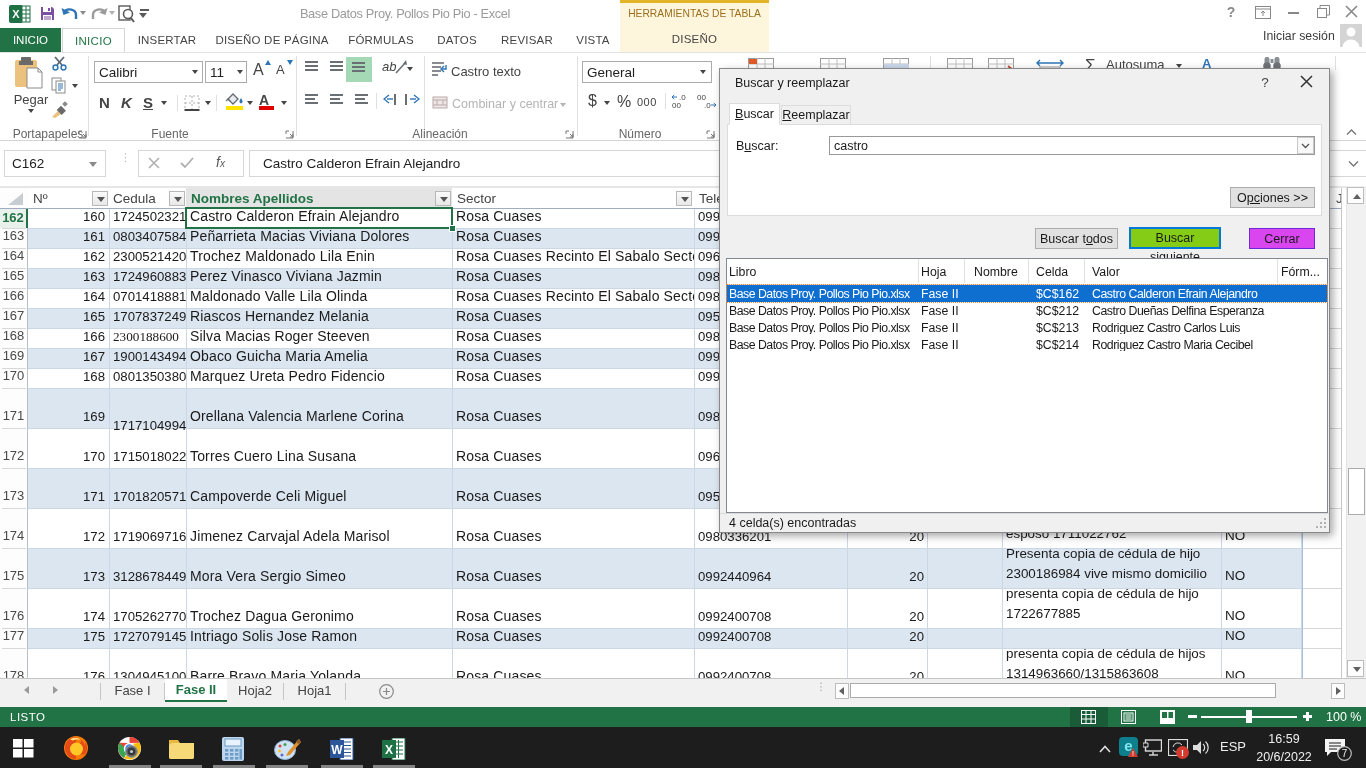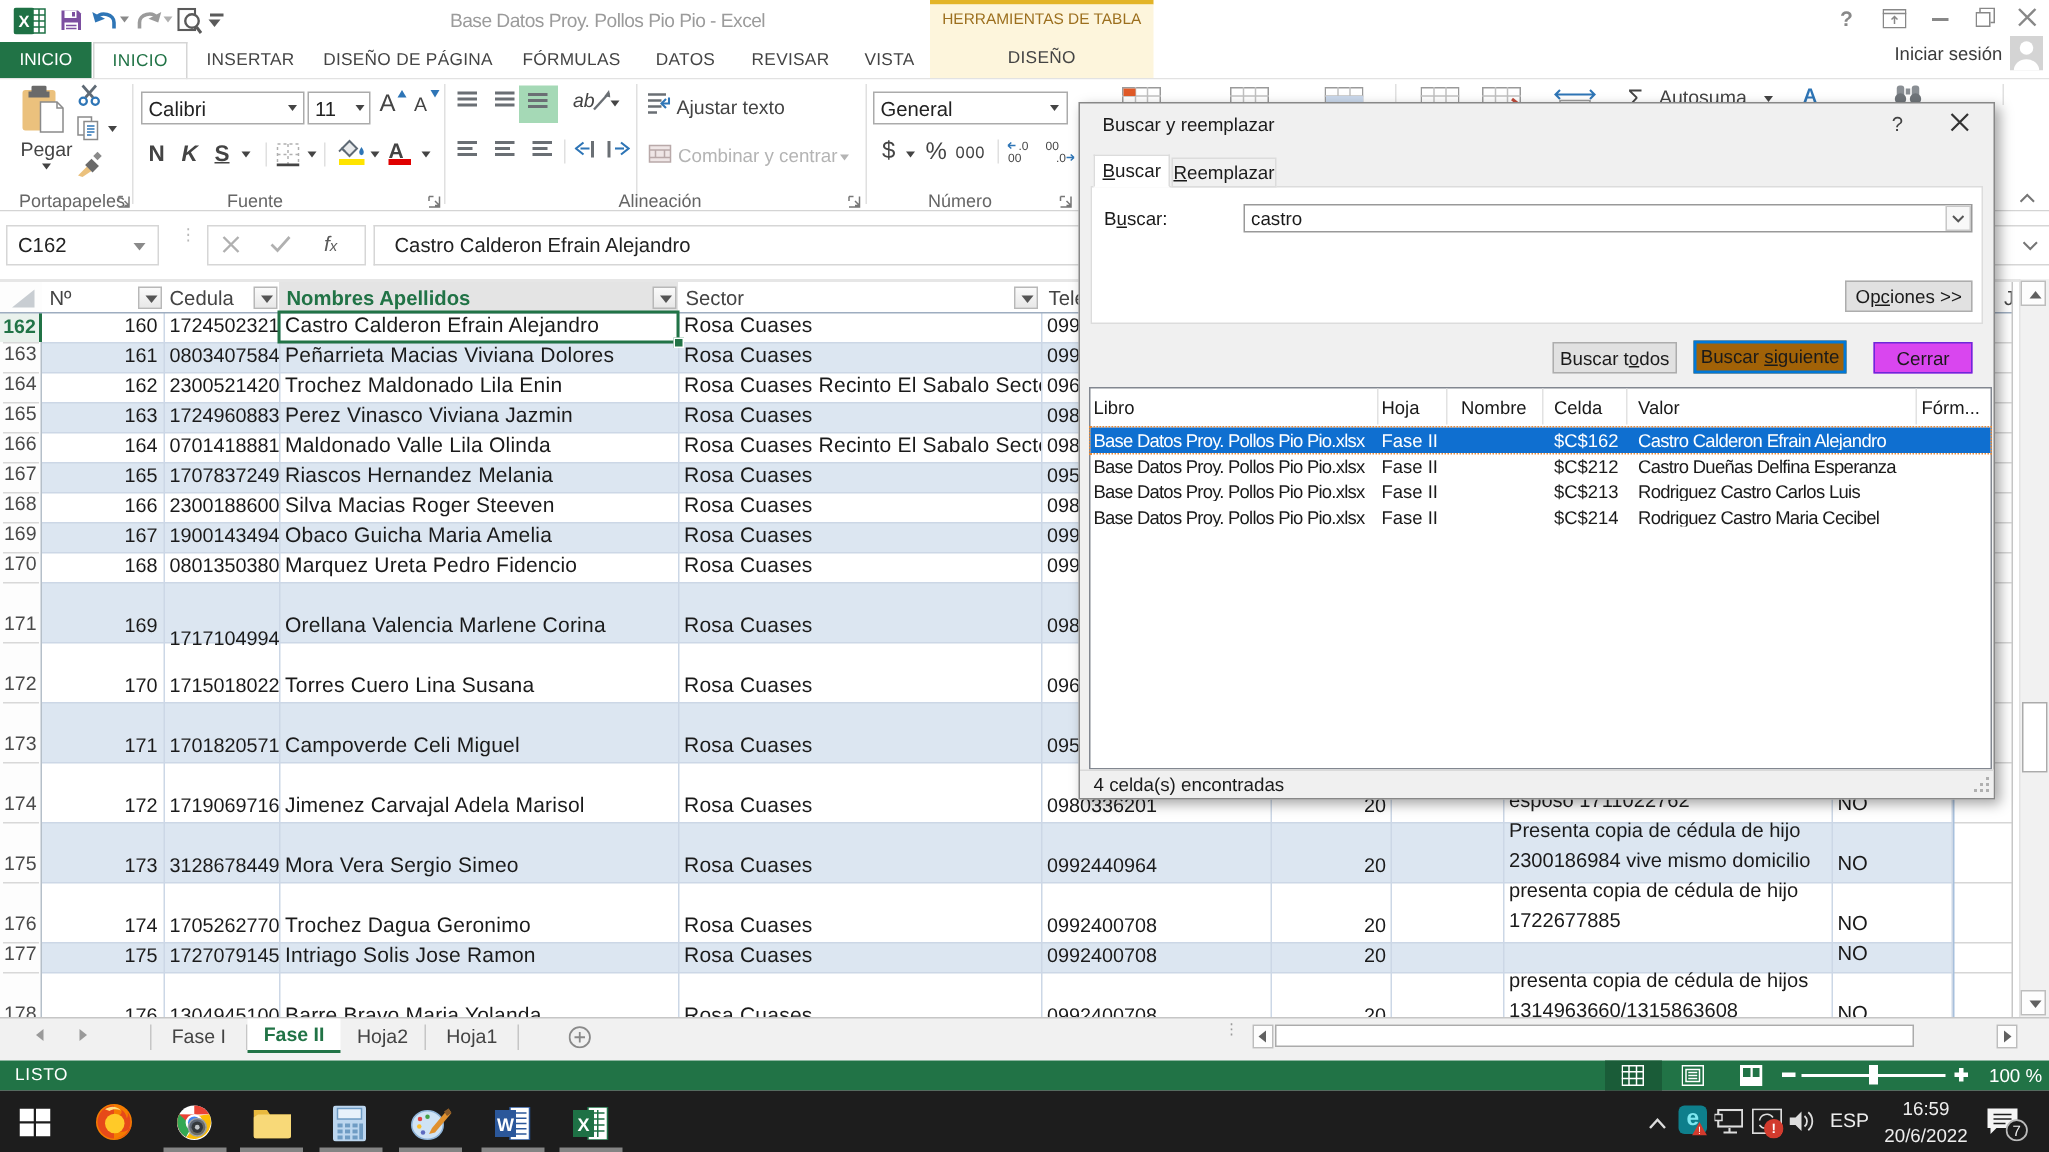--- a/index.html
+++ b/index.html
@@ -187,21 +187,21 @@
   </svg>
 <div style="position:absolute;left:424px;top:56px;width:1px;height:80px;background:#e0e0e0"></div>
 <svg style="position:absolute;left:432px;top:62px" width="15" height="14" viewBox="0 0 15 14">
 <line x1="0" y1="1" x2="12" y2="1" stroke="#6a6f74" stroke-width="1.6"></line>
     <line x1="0" y1="5" x2="9" y2="5" stroke="#6a6f74" stroke-width="1.6"></line>
     <line x1="0" y1="9" x2="9" y2="9" stroke="#6a6f74" stroke-width="1.6"></line>
     <line x1="0" y1="13" x2="6" y2="13" stroke="#6a6f74" stroke-width="1.6"></line>
 <path d="M14 3 v4 h-4" fill="none" stroke="#2e75b6" stroke-width="1.4"></path>
     <path d="M12 10 l-3 -3 3 -3" fill="none" stroke="#2e75b6" stroke-width="1.4"></path>
   </svg>
-<div style="position:absolute;left:451px;top:65px;width:90px;height:14px;font-size:13px;color:#444">Ajustar texto</div>
+<div style="position:absolute;left:451px;top:65px;width:90px;height:14px;font-size:13px;color:#444">Castro texto</div>
 <svg style="position:absolute;left:432px;top:96px" width="16" height="13" viewBox="0 0 16 13">
 <rect x="1" y="1" width="14" height="11" fill="#efe6e6" stroke="#b9a9a9"></rect>
     <line x1="1" y1="4" x2="15" y2="4" stroke="#b9a9a9"></line>
     <line x1="1" y1="9" x2="15" y2="9" stroke="#b9a9a9"></line>
     <line x1="5" y1="4" x2="5" y2="9" stroke="#b9a9a9"></line>
     <line x1="11" y1="4" x2="11" y2="9" stroke="#b9a9a9"></line>
   </svg>
 <div style="position:absolute;left:452px;top:97px;width:130px;height:14px;font-size:12.5px;color:#b4b4b4">Combinar y centrar</div>
 <div style="position:absolute;left:560px;top:103px;width:0;height:0;border-left:3.5px solid transparent;border-right:3.5px solid transparent;border-top:4px solid #b4b4b4"></div>
 <div style="position:absolute;left:400px;top:128px;width:80px;height:12px;font-size:12px;color:#666;text-align:center">Alineación</div>
@@ -435,21 +435,21 @@
 <div style="position:absolute;left:113px;width:75px;text-align:left;top:288px;height:19px;font-size:13.2px;letter-spacing:0;color:#1a1a1a;overflow:hidden;white-space:nowrap;display:flex;align-items:flex-end;padding-bottom:3px;">0701418881</div>
 <div style="position:absolute;left:190px;width:259px;text-align:left;top:288px;height:19px;font-size:14px;letter-spacing:0.15px;color:#1a1a1a;overflow:hidden;white-space:nowrap;display:flex;align-items:flex-end;padding-bottom:3px;">Maldonado Valle Lila Olinda</div>
 <div style="position:absolute;left:456px;width:238px;text-align:left;top:288px;height:19px;font-size:14px;letter-spacing:0.15px;color:#1a1a1a;overflow:hidden;white-space:nowrap;display:flex;align-items:flex-end;padding-bottom:3px;">Rosa Cuases Recinto El Sabalo Sector Lo</div>
 <div style="position:absolute;left:698px;width:146px;text-align:left;top:288px;height:19px;font-size:13.2px;letter-spacing:0;color:#1a1a1a;overflow:hidden;white-space:nowrap;display:flex;align-items:flex-end;padding-bottom:3px;">0982440964</div>
 <div style="position:absolute;left:32px;width:73px;text-align:right;top:308px;height:19px;font-size:13.2px;letter-spacing:0;color:#1a1a1a;overflow:hidden;white-space:nowrap;display:flex;align-items:flex-end;padding-bottom:3px;justify-content:flex-end">165</div>
 <div style="position:absolute;left:113px;width:75px;text-align:left;top:308px;height:19px;font-size:13.2px;letter-spacing:0;color:#1a1a1a;overflow:hidden;white-space:nowrap;display:flex;align-items:flex-end;padding-bottom:3px;">1707837249</div>
 <div style="position:absolute;left:190px;width:259px;text-align:left;top:308px;height:19px;font-size:14px;letter-spacing:0.15px;color:#1a1a1a;overflow:hidden;white-space:nowrap;display:flex;align-items:flex-end;padding-bottom:3px;">Riascos Hernandez Melania</div>
 <div style="position:absolute;left:456px;width:238px;text-align:left;top:308px;height:19px;font-size:14px;letter-spacing:0.15px;color:#1a1a1a;overflow:hidden;white-space:nowrap;display:flex;align-items:flex-end;padding-bottom:3px;">Rosa Cuases</div>
 <div style="position:absolute;left:698px;width:146px;text-align:left;top:308px;height:19px;font-size:13.2px;letter-spacing:0;color:#1a1a1a;overflow:hidden;white-space:nowrap;display:flex;align-items:flex-end;padding-bottom:3px;">0959440964</div>
 <div style="position:absolute;left:32px;width:73px;text-align:right;top:328px;height:19px;font-size:13.2px;letter-spacing:0;color:#1a1a1a;overflow:hidden;white-space:nowrap;display:flex;align-items:flex-end;padding-bottom:3px;justify-content:flex-end">166</div>
-<div style="position:absolute;left:113px;width:75px;text-align:left;top:328px;height:19px;font-size:13.2px;letter-spacing:0;color:#1a1a1a;overflow:hidden;white-space:nowrap;display:flex;align-items:flex-end;padding-bottom:3px;">2300188600</div>
+<div style="position:absolute;left:113px;width:75px;text-align:left;top:328px;height:19px;font-size:13.2px;letter-spacing:0;color:#1a1a1a;overflow:hidden;white-space:nowrap;display:flex;align-items:flex-end;padding-bottom:3px;font-family:Liberation Serif, serif;">2300188600</div>
 <div style="position:absolute;left:190px;width:259px;text-align:left;top:328px;height:19px;font-size:14px;letter-spacing:0.15px;color:#1a1a1a;overflow:hidden;white-space:nowrap;display:flex;align-items:flex-end;padding-bottom:3px;">Silva Macias Roger Steeven</div>
 <div style="position:absolute;left:456px;width:238px;text-align:left;top:328px;height:19px;font-size:14px;letter-spacing:0.15px;color:#1a1a1a;overflow:hidden;white-space:nowrap;display:flex;align-items:flex-end;padding-bottom:3px;">Rosa Cuases</div>
 <div style="position:absolute;left:698px;width:146px;text-align:left;top:328px;height:19px;font-size:13.2px;letter-spacing:0;color:#1a1a1a;overflow:hidden;white-space:nowrap;display:flex;align-items:flex-end;padding-bottom:3px;">0982440964</div>
 <div style="position:absolute;left:32px;width:73px;text-align:right;top:348px;height:19px;font-size:13.2px;letter-spacing:0;color:#1a1a1a;overflow:hidden;white-space:nowrap;display:flex;align-items:flex-end;padding-bottom:3px;justify-content:flex-end">167</div>
 <div style="position:absolute;left:113px;width:75px;text-align:left;top:348px;height:19px;font-size:13.2px;letter-spacing:0;color:#1a1a1a;overflow:hidden;white-space:nowrap;display:flex;align-items:flex-end;padding-bottom:3px;">1900143494</div>
 <div style="position:absolute;left:190px;width:259px;text-align:left;top:348px;height:19px;font-size:14px;letter-spacing:0.15px;color:#1a1a1a;overflow:hidden;white-space:nowrap;display:flex;align-items:flex-end;padding-bottom:3px;">Obaco Guicha Maria Amelia</div>
 <div style="position:absolute;left:456px;width:238px;text-align:left;top:348px;height:19px;font-size:14px;letter-spacing:0.15px;color:#1a1a1a;overflow:hidden;white-space:nowrap;display:flex;align-items:flex-end;padding-bottom:3px;">Rosa Cuases</div>
 <div style="position:absolute;left:698px;width:146px;text-align:left;top:348px;height:19px;font-size:13.2px;letter-spacing:0;color:#1a1a1a;overflow:hidden;white-space:nowrap;display:flex;align-items:flex-end;padding-bottom:3px;">0997440964</div>
 <div style="position:absolute;left:32px;width:73px;text-align:right;top:368px;height:19px;font-size:13.2px;letter-spacing:0;color:#1a1a1a;overflow:hidden;white-space:nowrap;display:flex;align-items:flex-end;padding-bottom:3px;justify-content:flex-end">168</div>
 <div style="position:absolute;left:113px;width:75px;text-align:left;top:368px;height:19px;font-size:13.2px;letter-spacing:0;color:#1a1a1a;overflow:hidden;white-space:nowrap;display:flex;align-items:flex-end;padding-bottom:3px;">0801350380</div>
@@ -713,21 +713,21 @@
 <div style="position:absolute;left:781px;top:105px;width:70px;height:20px;background:#f0f0f0;border:1px solid #dcdcdc;font-size:12.5px;color:#1a1a1a;text-align:center;line-height:19px"><u>R</u>eemplazar</div>
 <div style="position:absolute;left:736px;top:139px;width:60px;height:15px;font-size:12.5px;color:#1a1a1a">B<u>u</u>scar:</div>
 <div style="position:absolute;left:829px;top:136px;width:486px;height:19px;background:#fff;border:1px solid #999"></div>
 <div style="position:absolute;left:834px;top:139px;width:100px;height:14px;font-size:12.5px;color:#1a1a1a">castro</div>
 <div style="position:absolute;left:1297px;top:137px;width:17px;height:17px;background:#f8f8f8;border:1px solid #c8c8c8"></div>
 <svg style="position:absolute;left:1301px;top:143px" width="9" height="6" viewBox="0 0 9 6">
     <path d="M1 1 L4.5 4.5 L8 1" fill="none" stroke="#555" stroke-width="1.3"></path>
   </svg>
 <div style="position:absolute;left:1230px;top:187px;width:85px;height:21px;background:#e1e1e1;border:1px solid #adadad;font-size:12.5px;color:#1a1a1a;text-align:center;line-height:20px">O<u>pc</u>iones &gt;&gt;</div>
 <div style="position:absolute;left:1035px;top:228px;width:83px;height:21px;background:#e1e1e1;border:1px solid #adadad;font-size:12.5px;color:#1a1a1a;text-align:center;line-height:20px">Buscar t<u>o</u>dos</div>
-<div style="position:absolute;left:1129px;top:227px;width:102px;height:22px;background:#a16207;border:2px solid #0078d7;font-size:12.5px;color:#1a1a1a;text-align:center;line-height:19px">Buscar <u>si</u>guiente</div>
+<div style="position:absolute;left:1129px;top:227px;width:92px;height:22px;background:#84cc16;border:2px solid #0078d7;font-size:12.5px;color:#1a1a1a;text-align:center;line-height:19px">Buscar <u>si</u>guiente</div>
 <div style="position:absolute;left:1249px;top:228px;width:66px;height:21px;background:#d946ef;border:1px solid #6d28d9;font-size:12.5px;color:#1a1a1a;text-align:center;line-height:20px">Cerrar</div>
 <div style="position:absolute;left:726px;top:258px;width:602px;height:255px;background:#fff;border:1px solid #828790"></div>
 <div style="position:absolute;left:729px;top:265px;width:80px;height:15px;font-size:12.3px;color:#1a1a1a">Libro</div>
 <div style="position:absolute;left:921px;top:265px;width:80px;height:15px;font-size:12.3px;color:#1a1a1a">Hoja</div>
 <div style="position:absolute;left:974px;top:265px;width:80px;height:15px;font-size:12.3px;color:#1a1a1a">Nombre</div>
 <div style="position:absolute;left:1036px;top:265px;width:80px;height:15px;font-size:12.3px;color:#1a1a1a">Celda</div>
 <div style="position:absolute;left:1092px;top:265px;width:80px;height:15px;font-size:12.3px;color:#1a1a1a">Valor</div>
 <div style="position:absolute;left:1281px;top:265px;width:80px;height:15px;font-size:12.3px;color:#1a1a1a">Fórm...</div>
 <div style="position:absolute;left:918px;top:259px;width:1px;height:24px;background:#e2e2e2"></div>
 <div style="position:absolute;left:964px;top:259px;width:1px;height:24px;background:#e2e2e2"></div>

